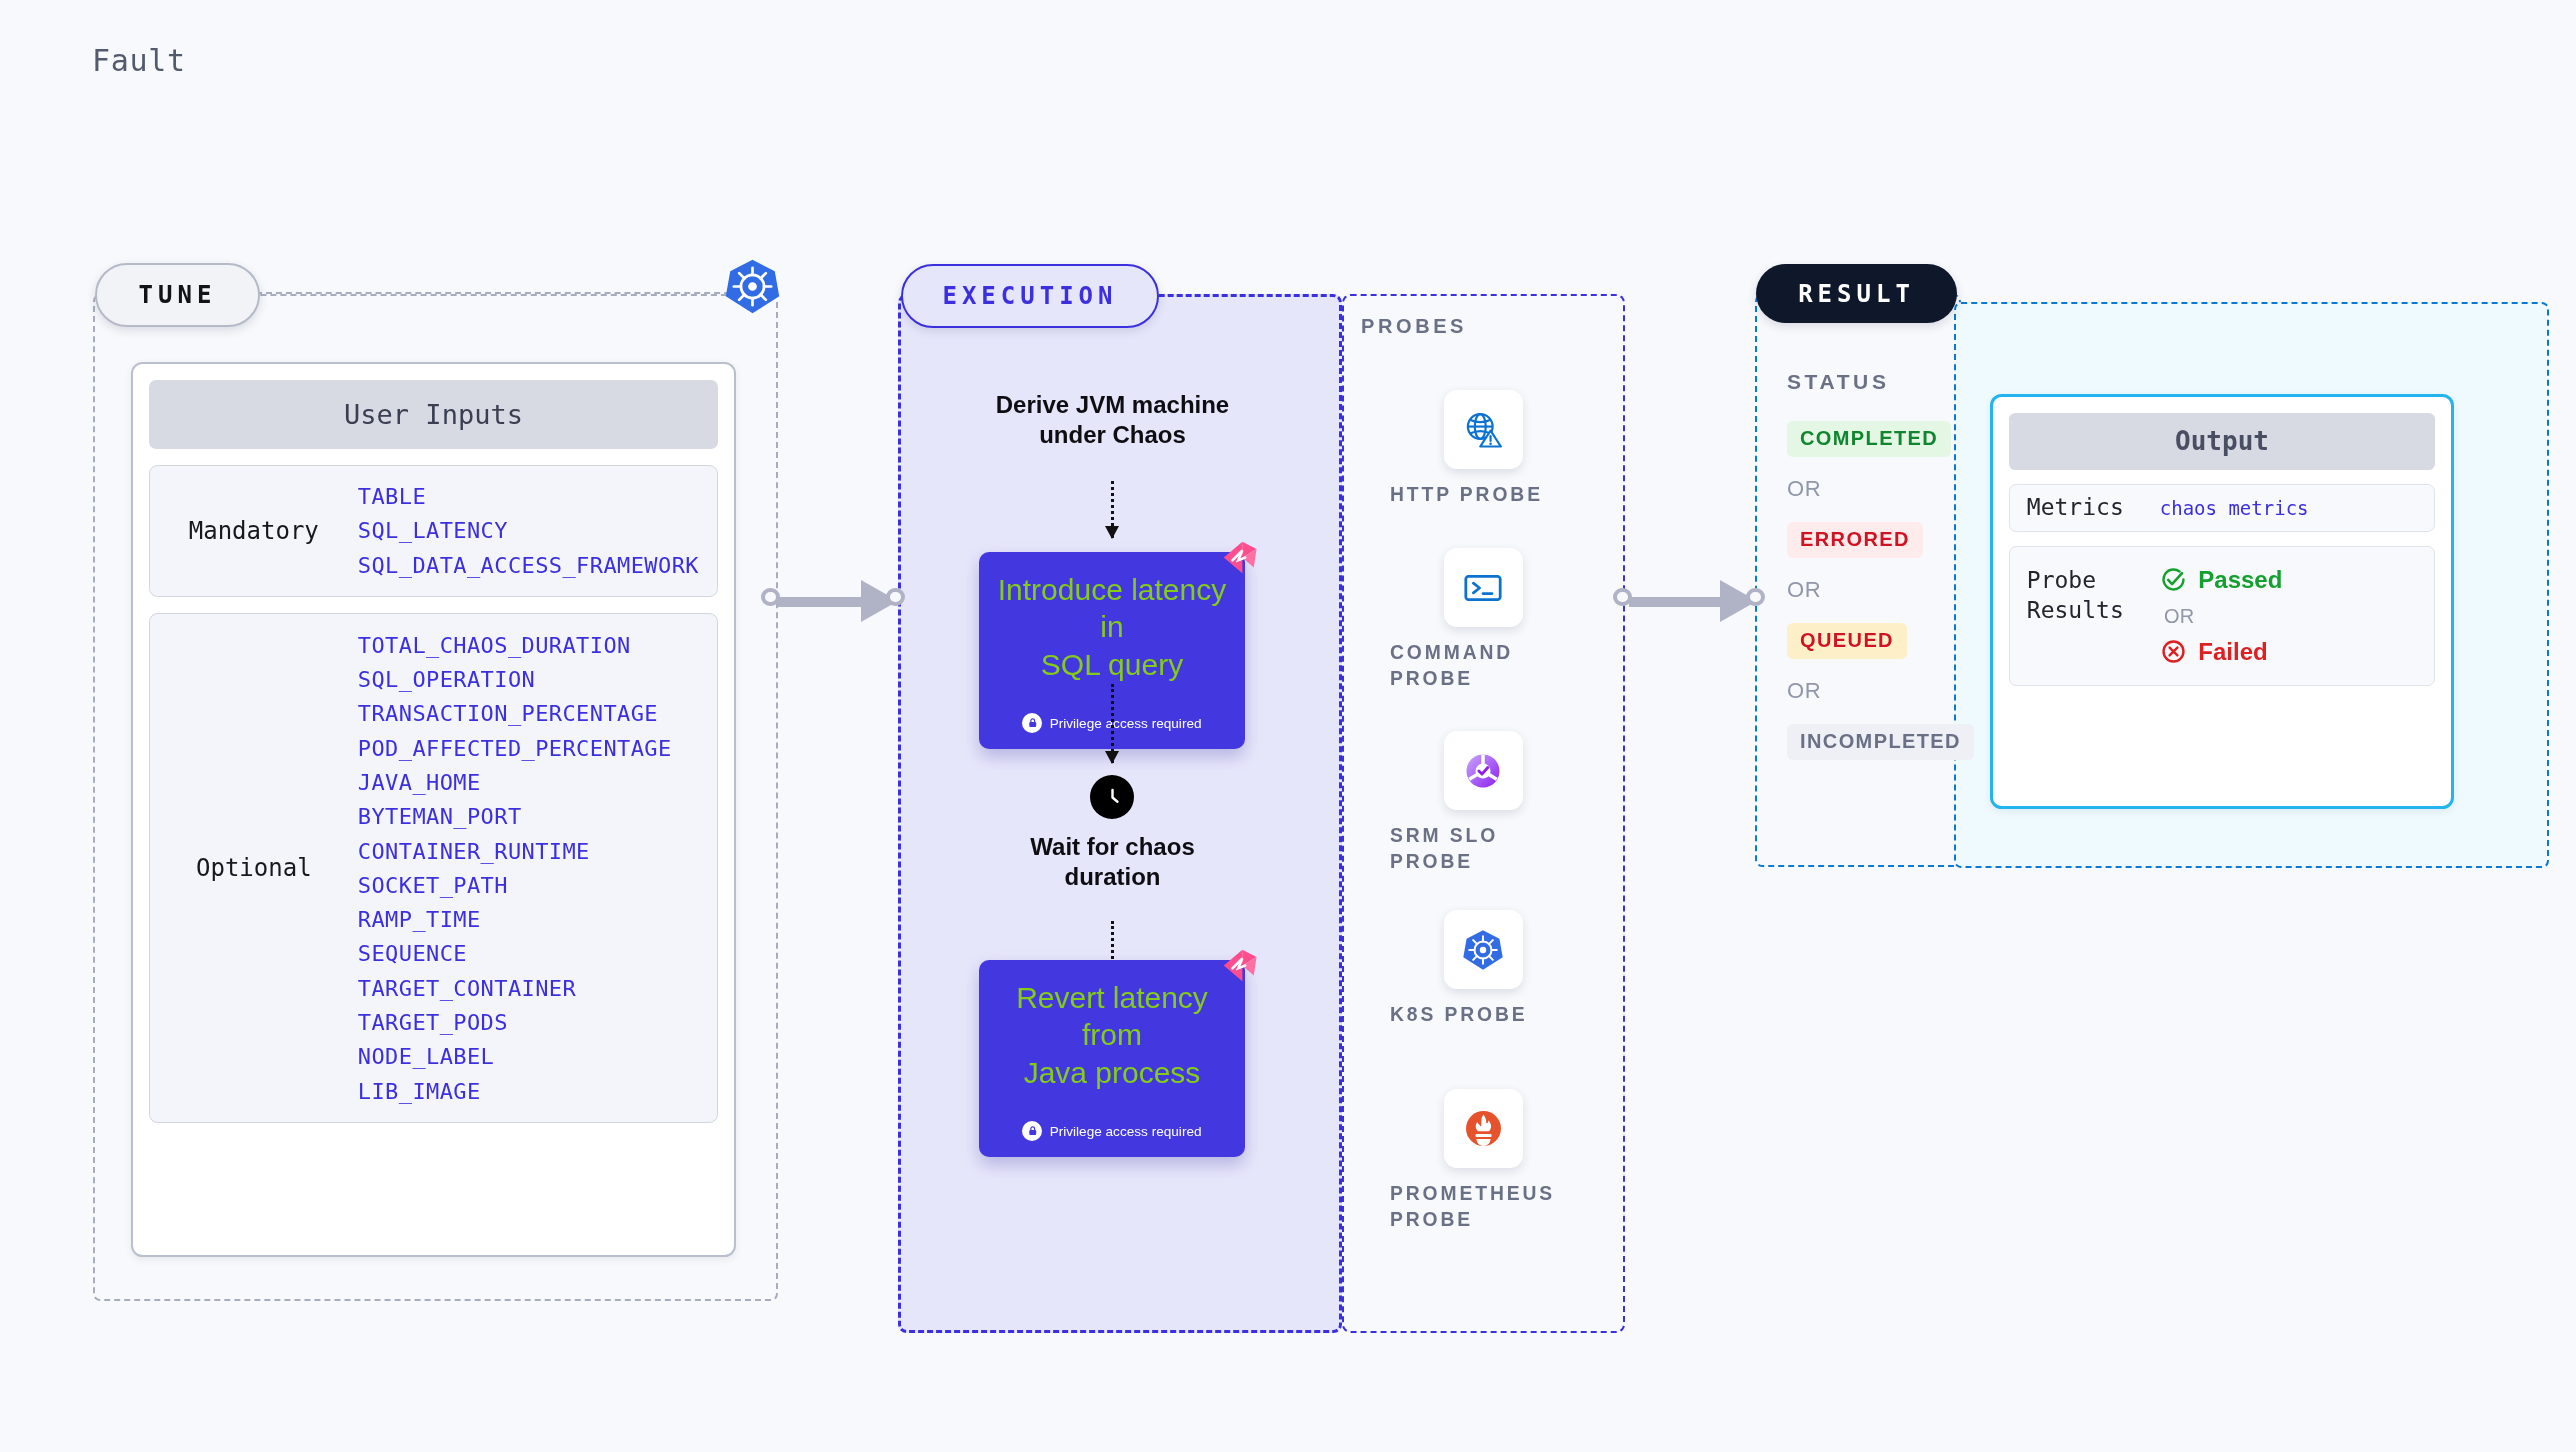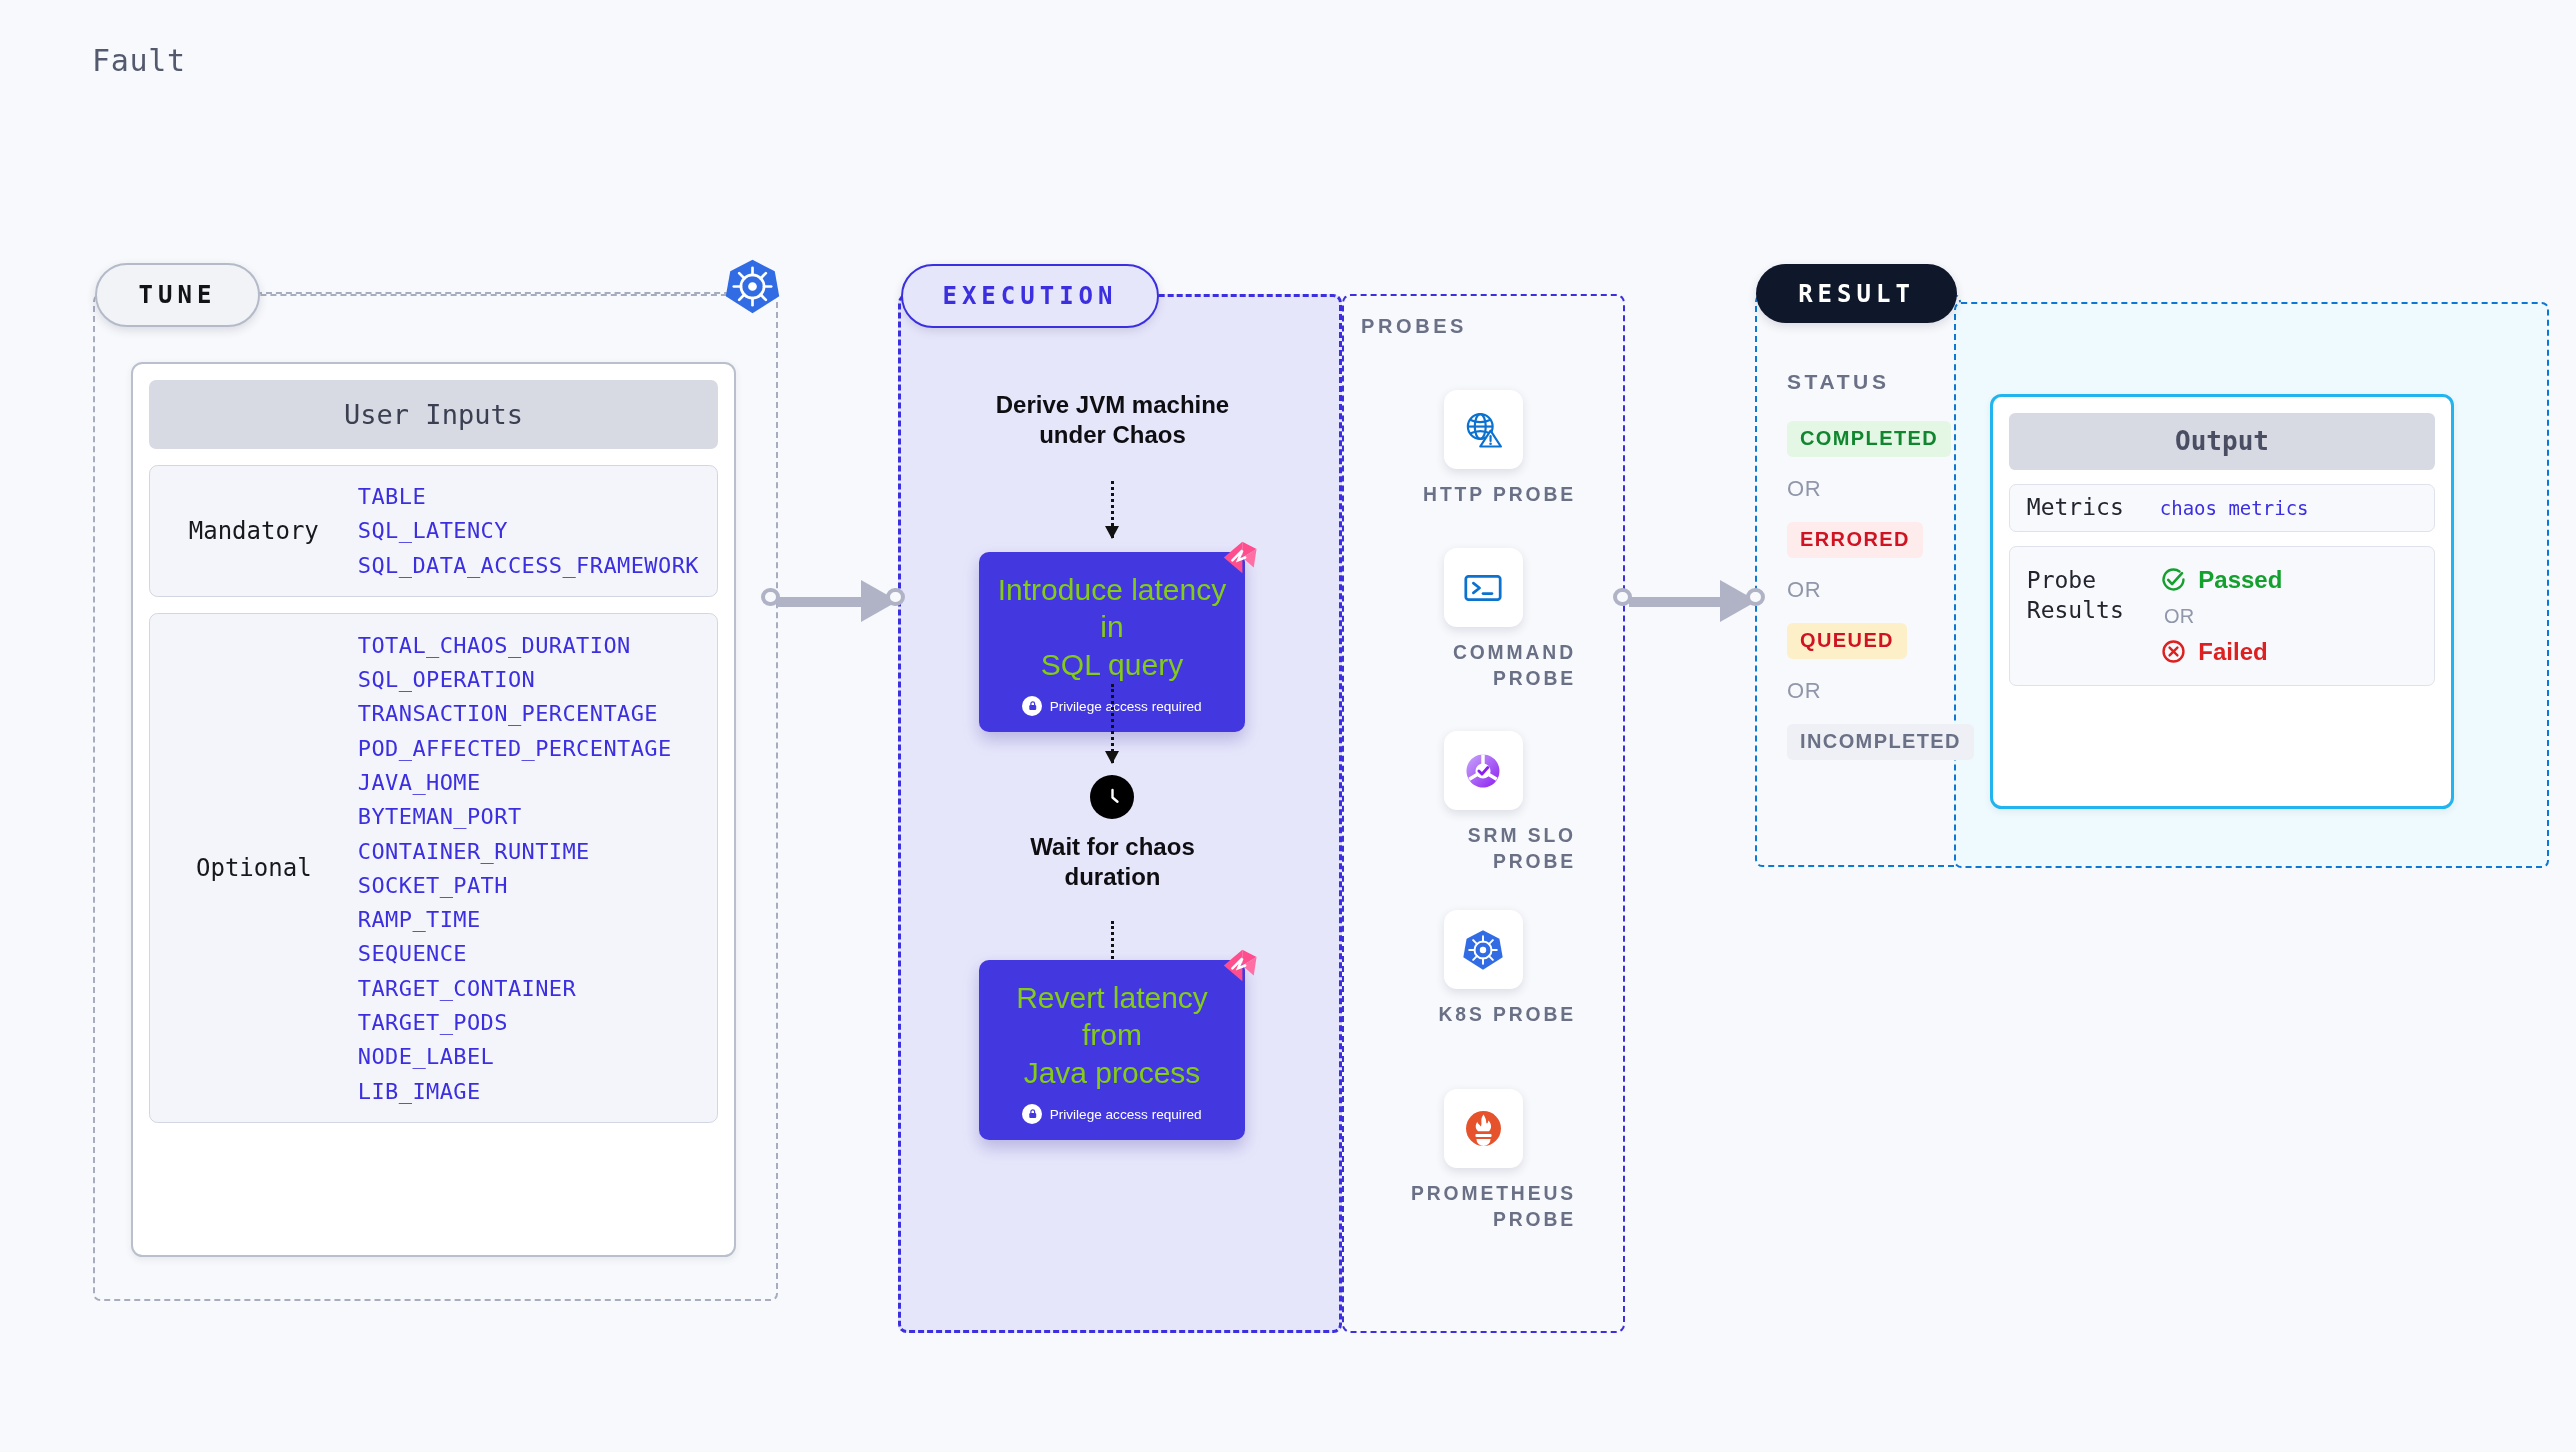--- a/index.html
+++ b/index.html
@@ -123,36 +123,36 @@
     width:0;height:0;border-left:7.9px solid transparent;
     border-right:7.9px solid transparent;border-top:13px solid #111;
   }
   .exec-box{
     position:absolute;width:266px;background:#4338e0;border-radius:10px;
     box-shadow:0 7.2px 15.8px rgba(50,40,150,.25);
     padding:18.6px 14.3px 15.8px;box-sizing:border-box;text-align:center;
   }
   .exec-box .bt{font-size:30px;font-weight:normal;color:#84cc16;line-height:1.25;}
   .priv{
-    display:flex;align-items:center;justify-content:center;gap:7.2px;margin-top:13px;
+    display:flex;align-items:center;justify-content:center;gap:7.2px;margin-top:30px;
   }
   .priv .lockwrap{
     width:20px;height:20px;border-radius:50%;background:#fff;
     display:flex;align-items:center;justify-content:center;
   }
   .priv .pt{font-size:13.6px;color:#fff;}
   .corner-flag{position:absolute;right:-13px;top:-13px;width:37px;height:37px;}
 
   #clock-icon{
     position:absolute;width:44px;height:44px;border-radius:50%;
     background:#000;display:flex;align-items:center;justify-content:center;
   }
 
   
-  .probe-item{position:absolute;width:186px;text-align:right;}
+  .probe-item{position:absolute;width:186px;text-align:left;}
   .probe-tile{
     width:79px;height:79px;margin:0 auto;background:#fff;border-radius:13px;
     box-shadow:0 3.6px 10px rgba(40,45,80,.12);
     display:flex;align-items:center;justify-content:center;
   }
   .probe-name{
     margin-top:13px;font-size:19.3px;font-weight:bold;letter-spacing:2.9px;
     color:#6a7085;line-height:1.35;
   }
 

